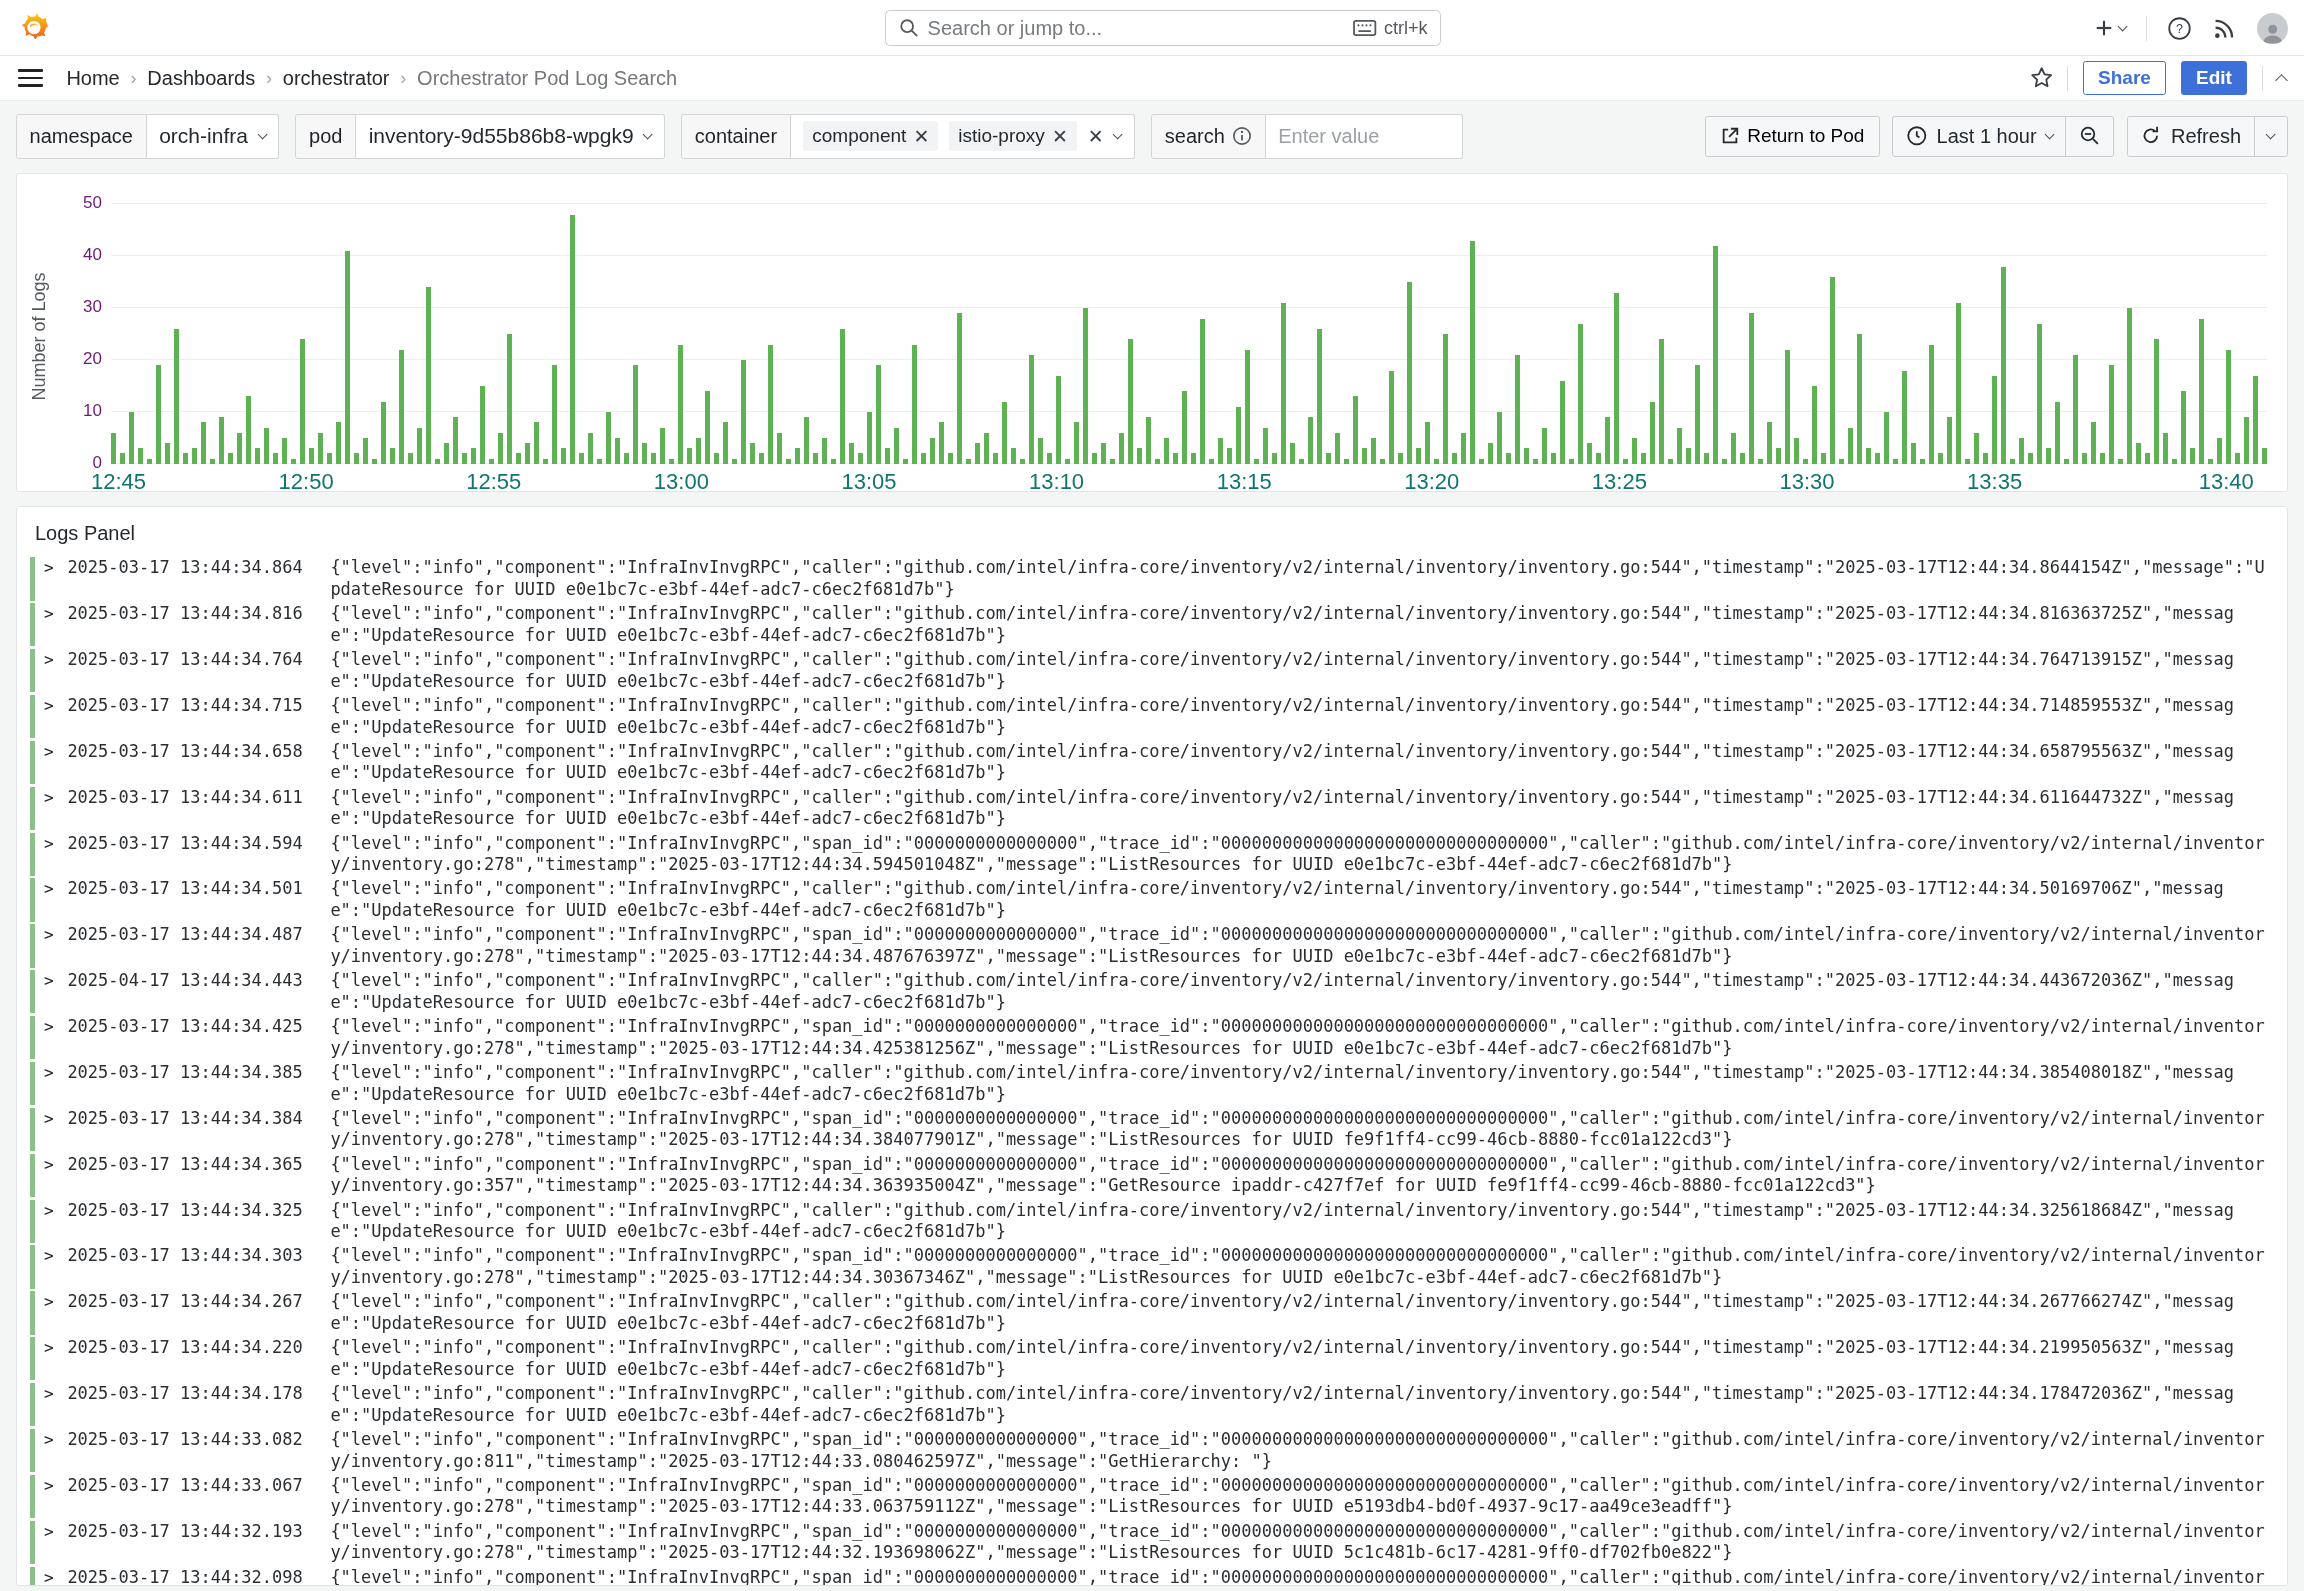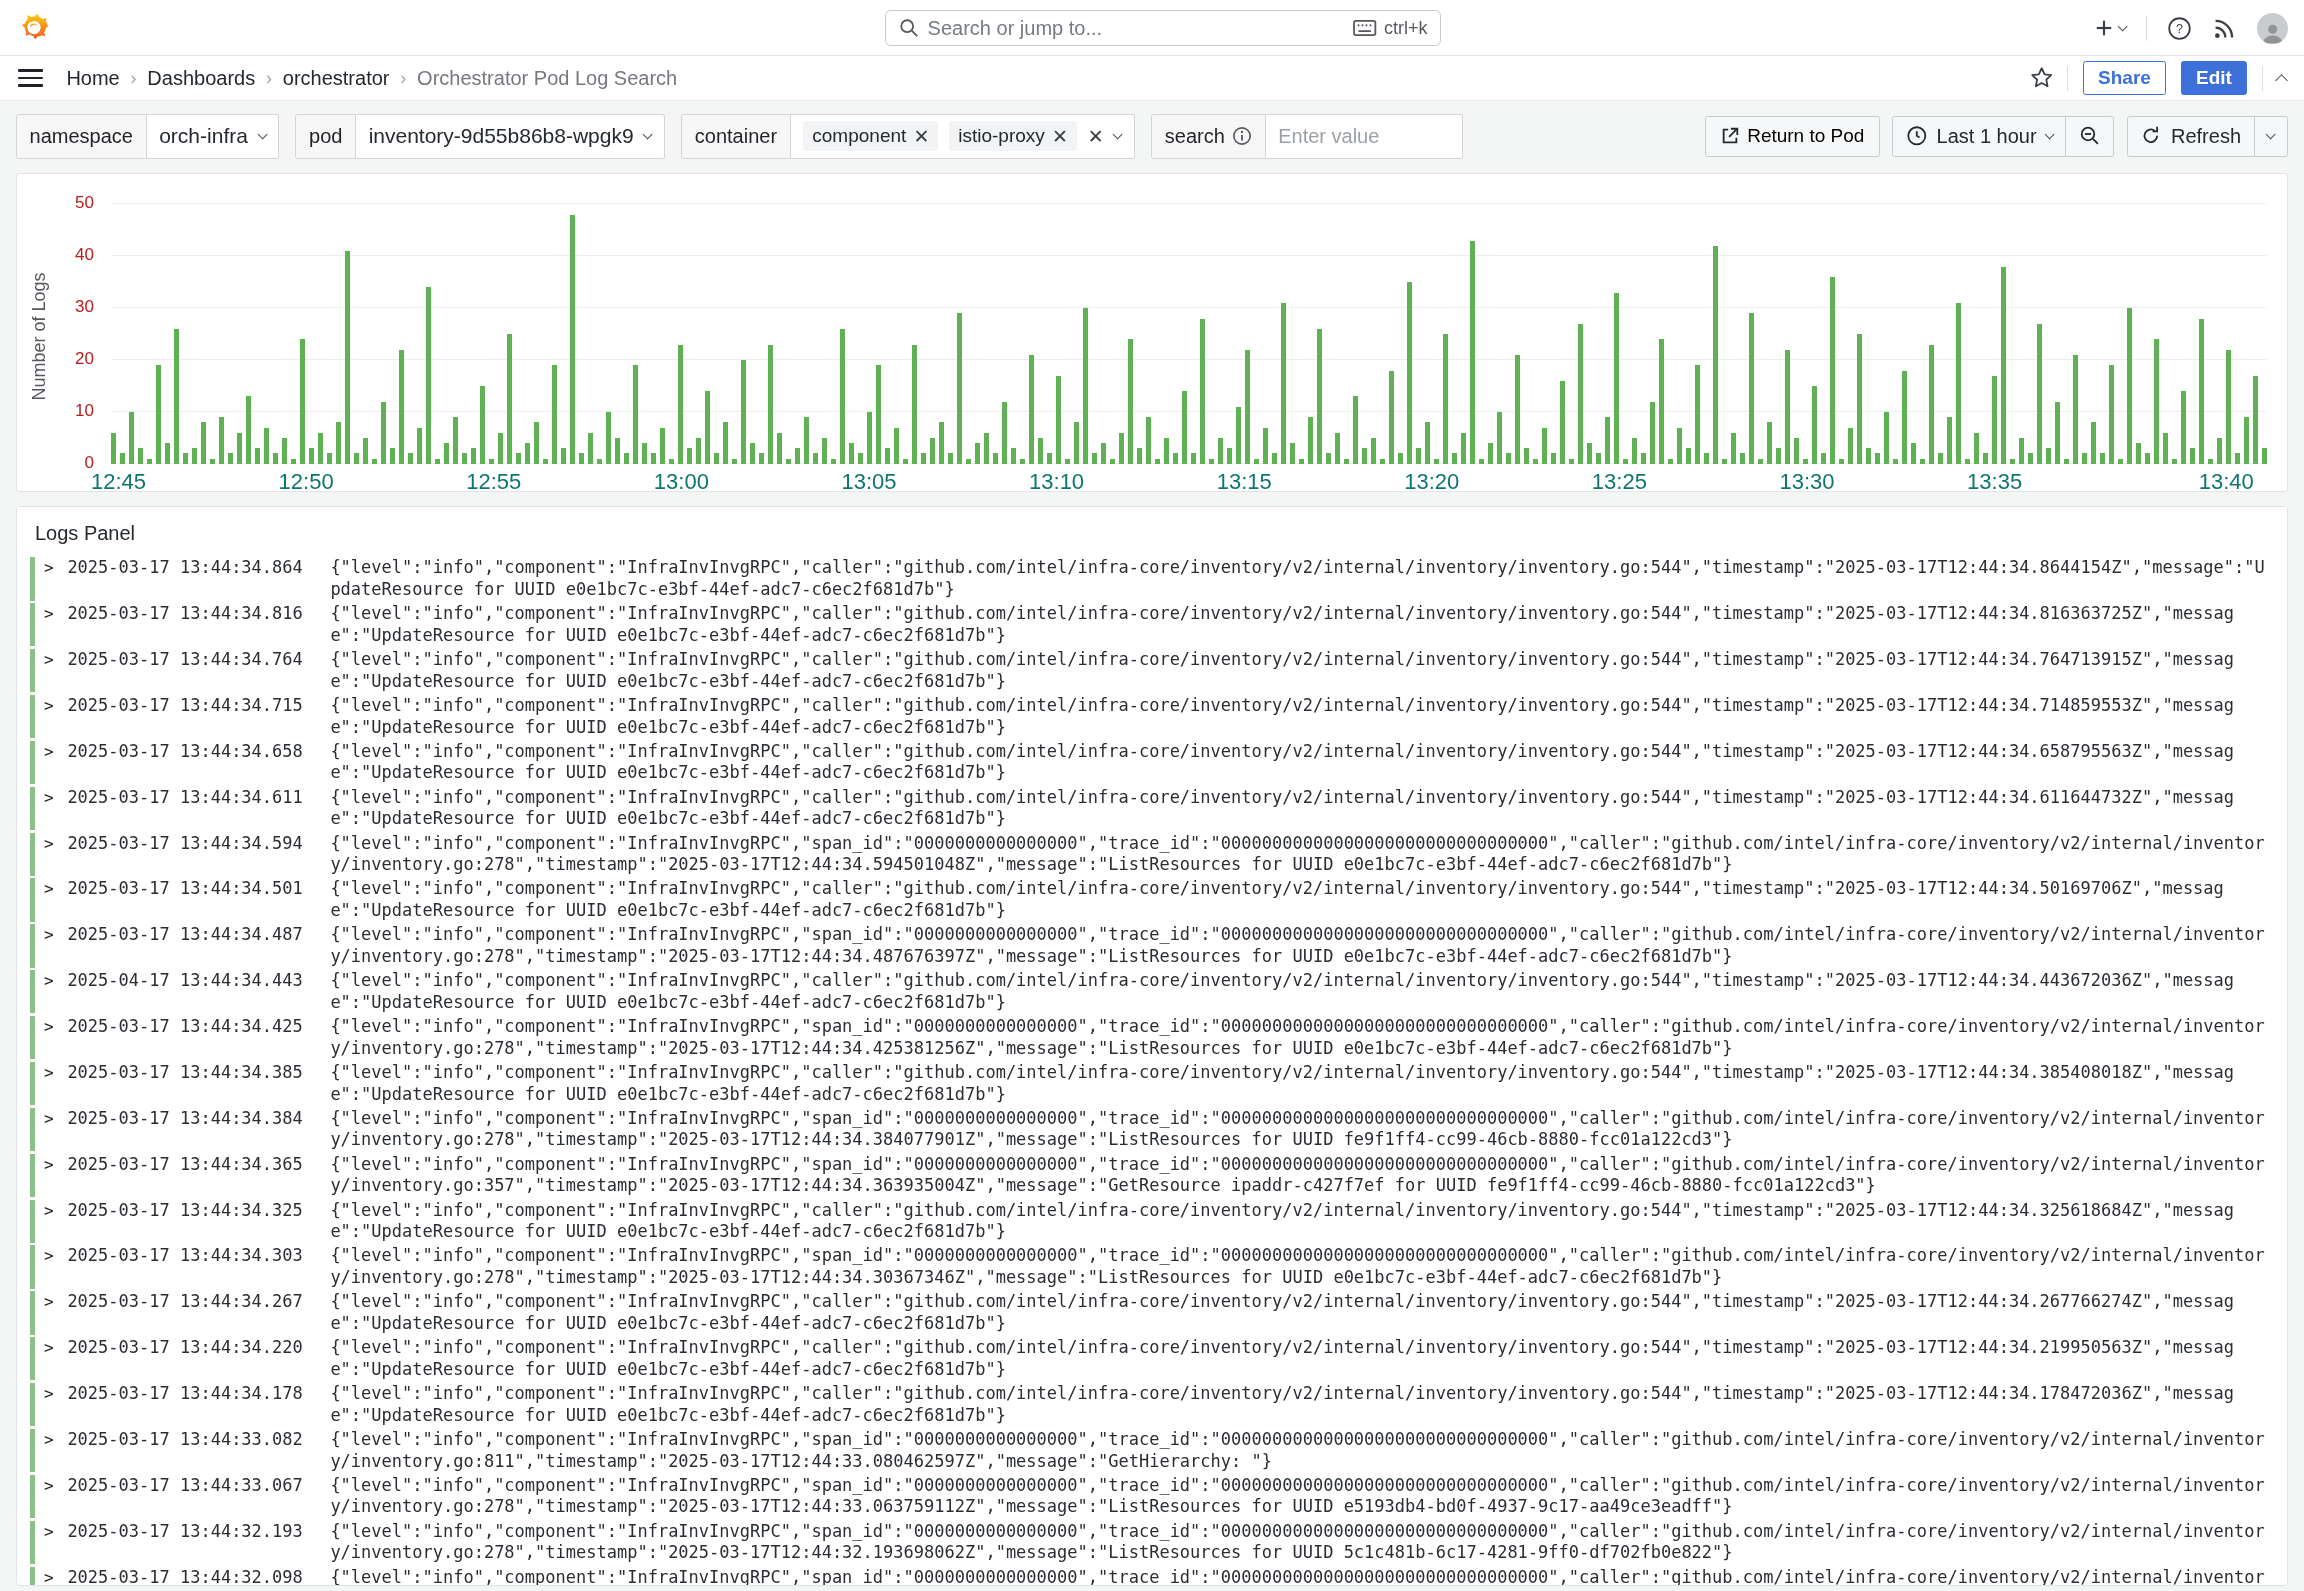--- a/index.html
+++ b/index.html
@@ -60,22 +60,22 @@
   .rtp { height:41px; }
 
   
   .panel { margin:14.4px 16px 0 16px; background:#fff; border:0.9px solid #E2E3E5; border-radius:2.7px; }
   .chart-panel { height:319px; padding:14.4px 16px 5.4px 9px; display:flex; }
   .ylab { width:27px; display:flex; align-items:center; justify-content:center; }
   .ylab span { transform:rotate(-90deg); white-space:nowrap; color:#55595E; font-size:18px; }
   .chart-body { flex:1; position:relative; }
   .plot { position:absolute; left:58px; right:3.6px; top:5.4px; height:270px; }
   .gridline { position:absolute; left:0; right:0; height:0.9px; background:#ECEDEE; }
-  .ytick { position:absolute; right:100%; margin-right:17px; transform:translateY(-50%);
-    color:#b91c1c; font-size:17px; }
+  .ytick { position:absolute; right:100%; margin-right:9px; transform:translateY(-50%);
+    color:#701a75; font-size:17px; }
   .bars { position:absolute; left:0; right:0; bottom:0; top:0; display:flex; align-items:flex-end; gap:3.6px; }
   .bars i { flex:1; display:block; background:#5FB254; border-radius:0; min-width:1.8px; }
   .xticks { position:absolute; left:58px; right:3.6px; top:281px; height:23.4px; }
   .xticks span { position:absolute; transform:translateX(-50%); color:#0f766e; font-size:22px; }
 
   
   .logs-panel { margin-top:14.4px; padding:12.6px 12.6px 9px 12.6px; height:1080px; overflow:hidden; }
   .logs-title { font-size:20px; font-weight:500; color:#24292E; padding:1.8px 3.6px 12.6px 5.4px; }
   .log-row { display:flex; align-items:flex-start; margin-bottom:2.7px;
     font-family:"DejaVu Sans Mono", monospace; font-size:17px; line-height:21.6px; color:#2A2E32; }

